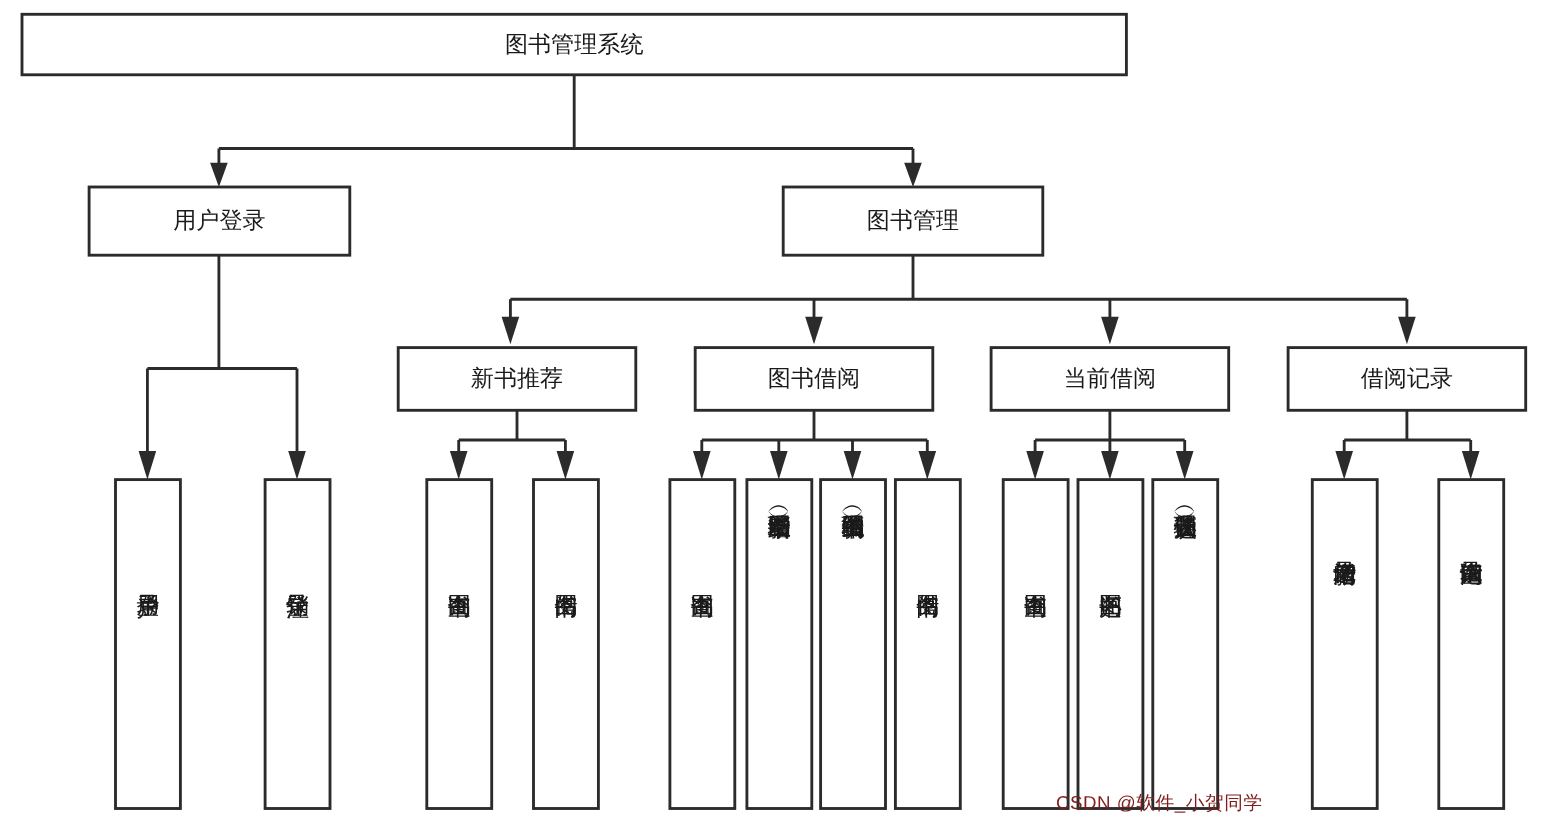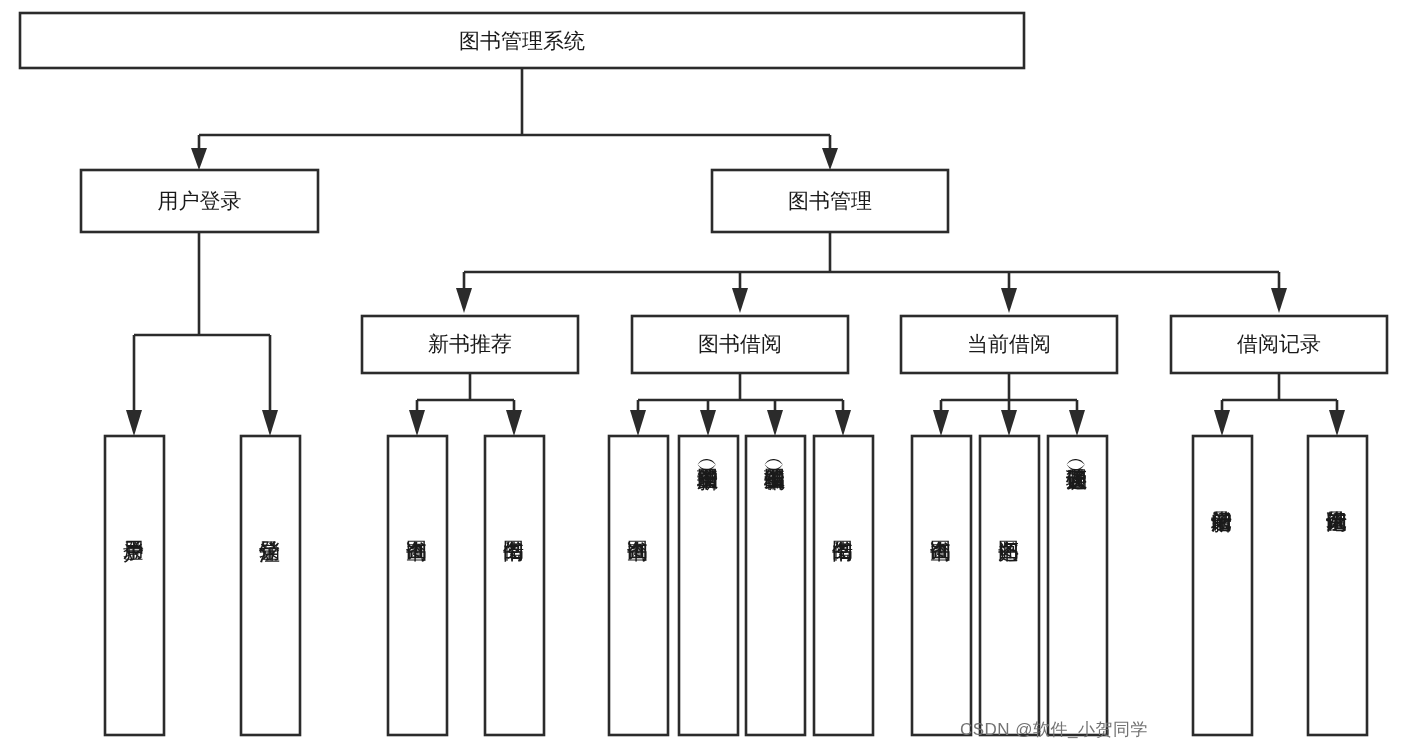--- a/index.html
+++ b/index.html
@@ -54,21 +54,21 @@
     font-size: 21px;
     fill: #1a1a1a;
     text-anchor: middle;
   }
   .watermark-text {
     position: absolute;
     right: 14px;
     bottom: 6px;
     font-family: "Liberation Sans", "DejaVu Sans", sans-serif;
     font-size: 17px;
-    color: #737373;
+    color: #7f1d1d;
     letter-spacing: 0.5px;
     white-space: nowrap;
     user-select: none;
   }
 </style>
 </head>
 <body>
 
 <div id="diagram-root">
 

